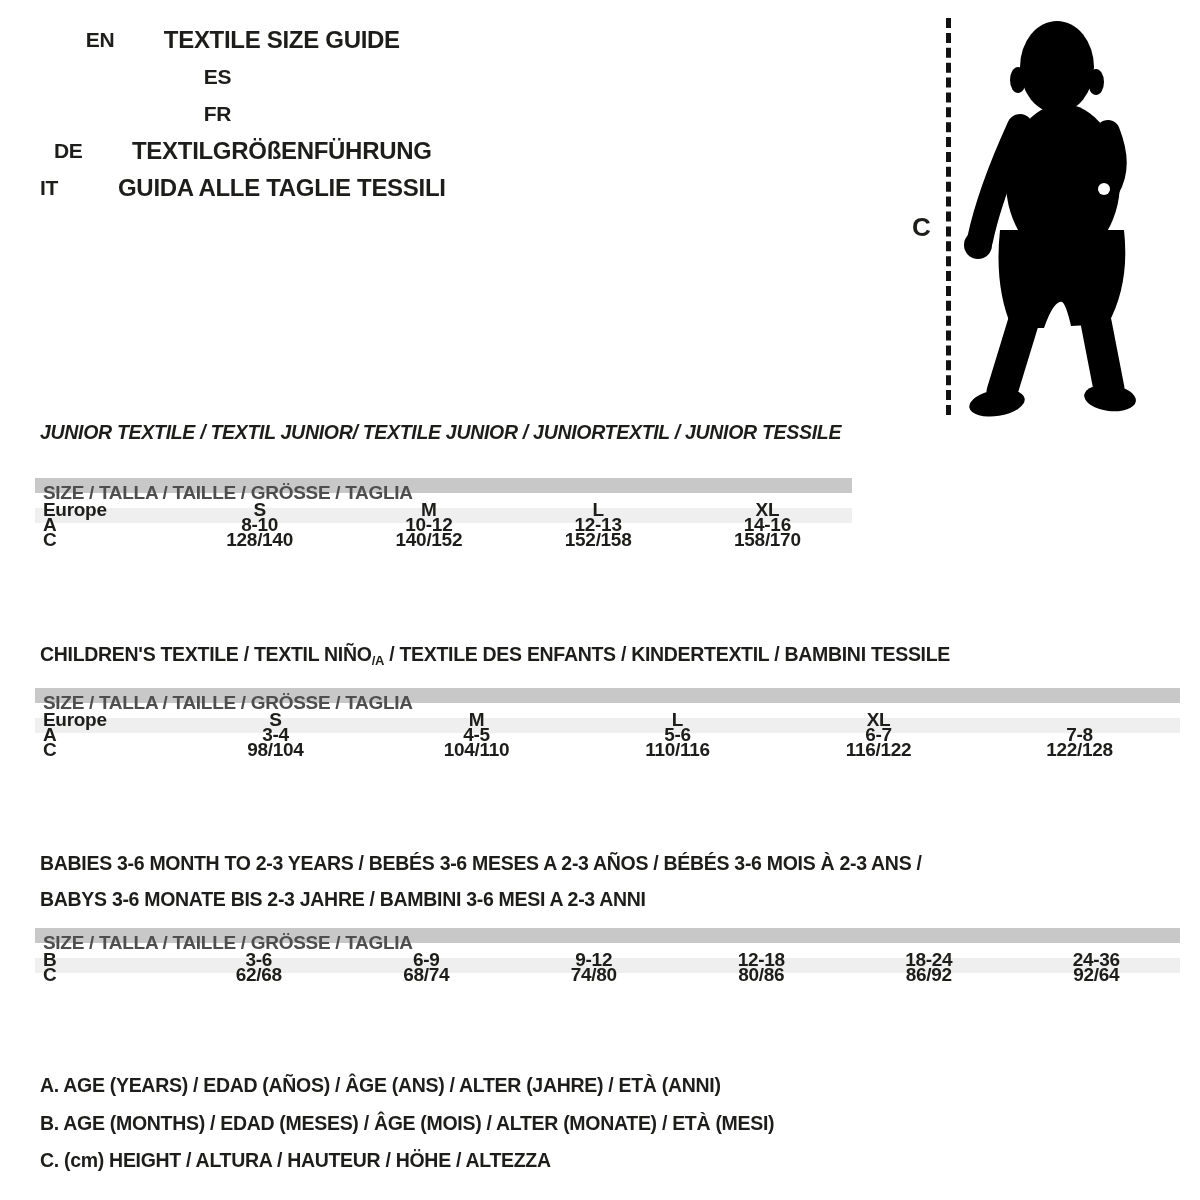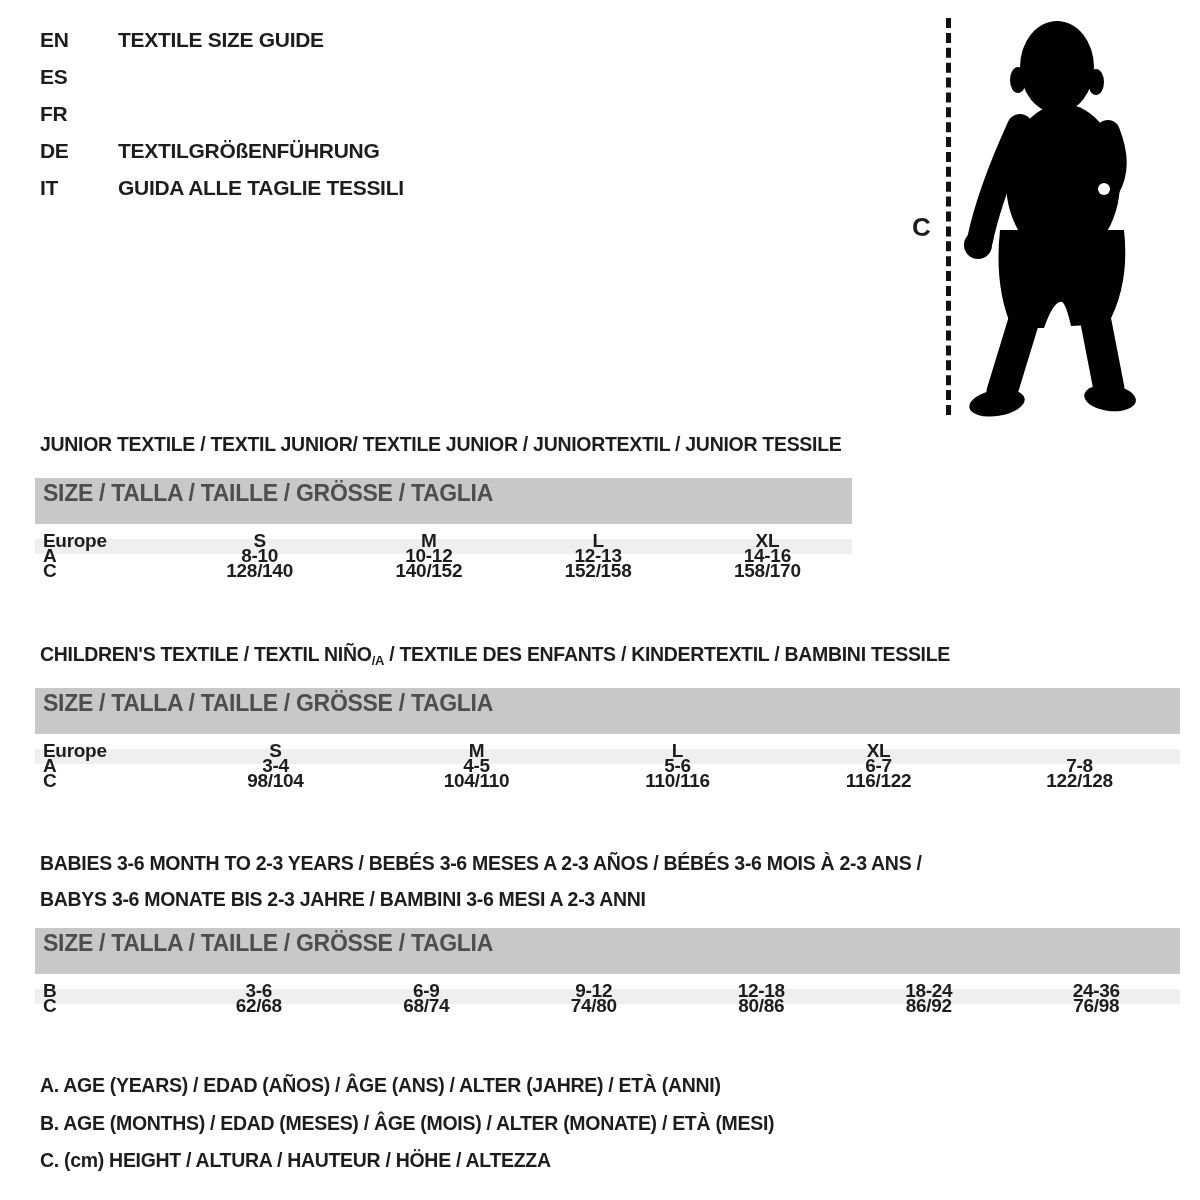--- a/index.html
+++ b/index.html
@@ -15,44 +15,44 @@
     background: #ffffff;
     position: relative;
     font-family: "Liberation Sans", sans-serif;
     color: var(--text);
     overflow: hidden;
   }
   .abs { position: absolute; }
 
   
   .langs { left: 40px; top: 21px; }
-  .lang-row { display: flex; height: 37px; line-height: 37px; }
+  .lang-row { display: flex; height: 37px; line-height: 37px; justify-content: center; }
   .lang-code { width: 78px; font-size: 21px; font-weight: bold; letter-spacing: -0.3px; }
-  .lang-title { font-size: 21px; font-weight: bold; letter-spacing: -0.3px; white-space: nowrap; }
+  .lang-title { font-size: 24px; font-weight: bold; letter-spacing: -0.3px; white-space: nowrap; }
 
   
   .dash-line { left: 946px; top: 18px; height: 397px; width: 0; border-left: 5px dashed #111; }
   .height-label { left: 912px; top: 212px; font-size: 26px; font-weight: bold; }
   .baby-svg { left: 958px; top: 12px; }
 
   
   .section-heading {
     font-size: 19.5px; font-weight: bold; letter-spacing: -0.3px; white-space: nowrap;
     line-height: 24px;
   }
   .sub { font-size: 13px; vertical-align: -4px; font-weight: bold; }
   .heading-2line { line-height: 36px; }
 
   
   .size-table { position: absolute; }
   .size-bar {
-    height: 46px; line-height: 30px;
+    height: 15px; line-height: 30px;
     background: var(--header_bar);
     color: var(--bar_text);
-    font-weight: bold; font-size: 23px; letter-spacing: -0.3px;
+    font-weight: bold; font-size: 19px; letter-spacing: -0.3px;
     padding-left: 8px;
   }
   .trow { display: grid; height: 15px; line-height: 33px; font-size: 19px; font-weight: bold; letter-spacing: -0.3px; }
   .cols4 { grid-template-columns: 140px repeat(4, 1fr); }
   .cols5 { grid-template-columns: 140px repeat(5, 1fr); }
   .cols6 { grid-template-columns: 140px repeat(6, 1fr); }
   .lbl { padding-left: 8px; text-align: left; }
   .val { text-align: center; }
   .stripe { background: var(--stripe); }
 
@@ -105,21 +105,21 @@
     <path d="M66 308 L44 380" fill="none" stroke="#000" stroke-width="31" stroke-linecap="round"></path>
     <path d="M138 310 L151 377" fill="none" stroke="#000" stroke-width="31" stroke-linecap="round"></path>
 
     <ellipse cx="39" cy="391" rx="28" ry="13" transform="rotate(-9 39 391)"></ellipse>
     <ellipse cx="152" cy="386" rx="26" ry="13" transform="rotate(7 152 386)"></ellipse>
 
     <circle cx="146" cy="177" r="6" fill="#fff"></circle>
   </g>
 </svg>
 
-<div class="abs section-heading" style="left:40px; top:432px;">JUNIOR TEXTILE / TEXTIL JUNIOR/ TEXTILE JUNIOR / JUNIORTEXTIL / JUNIOR TESSILE</div>
+<div class="abs section-heading" style="left:40px; top:420px;font-style:italic;">JUNIOR TEXTILE / TEXTIL JUNIOR/ TEXTILE JUNIOR / JUNIORTEXTIL / JUNIOR TESSILE</div>
 
 <div class="size-table" style="left:35px; top:478px; width:817px;">
   <div class="size-bar">SIZE / TALLA / TAILLE / GRÖSSE / TAGLIA</div>
   <div class="trow cols4">
     <span class="lbl">Europe</span>
     <span class="val">S</span>
     <span class="val">M</span>
     <span class="val">L</span>
     <span class="val">XL</span>
   </div>
@@ -186,21 +186,21 @@
     <span class="val">18-24</span>
     <span class="val">24-36</span>
   </div>
   <div class="trow cols6 stripe">
     <span class="lbl">C</span>
     <span class="val">62/68</span>
     <span class="val">68/74</span>
     <span class="val">74/80</span>
     <span class="val">80/86</span>
     <span class="val">86/92</span>
-    <span class="val">76/98</span>
+    <span class="val">92/64</span>
   </div>
 </div>
 
 <div class="abs legend">
   <div class="legend-line">A. AGE (YEARS) / EDAD (AÑOS) / ÂGE (ANS) / ALTER (JAHRE) / ETÀ (ANNI)</div>
   <div class="legend-line">B. AGE (MONTHS) / EDAD (MESES) / ÂGE (MOIS) / ALTER (MONATE) / ETÀ (MESI)</div>
   <div class="legend-line">C. (cm) HEIGHT / ALTURA / HAUTEUR / HÖHE / ALTEZZA</div>
 </div>
 
 </body></html>

